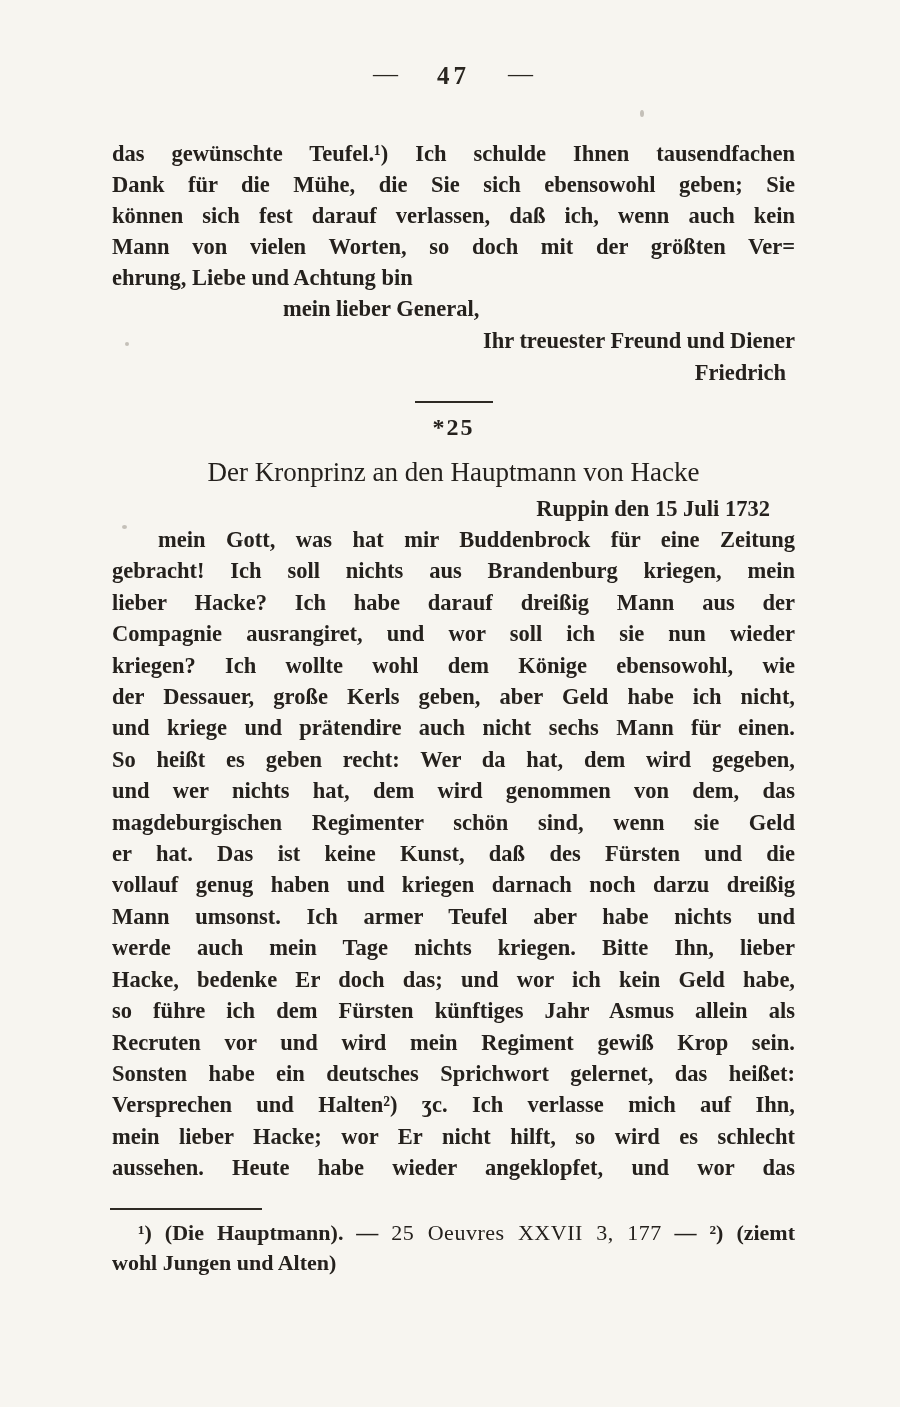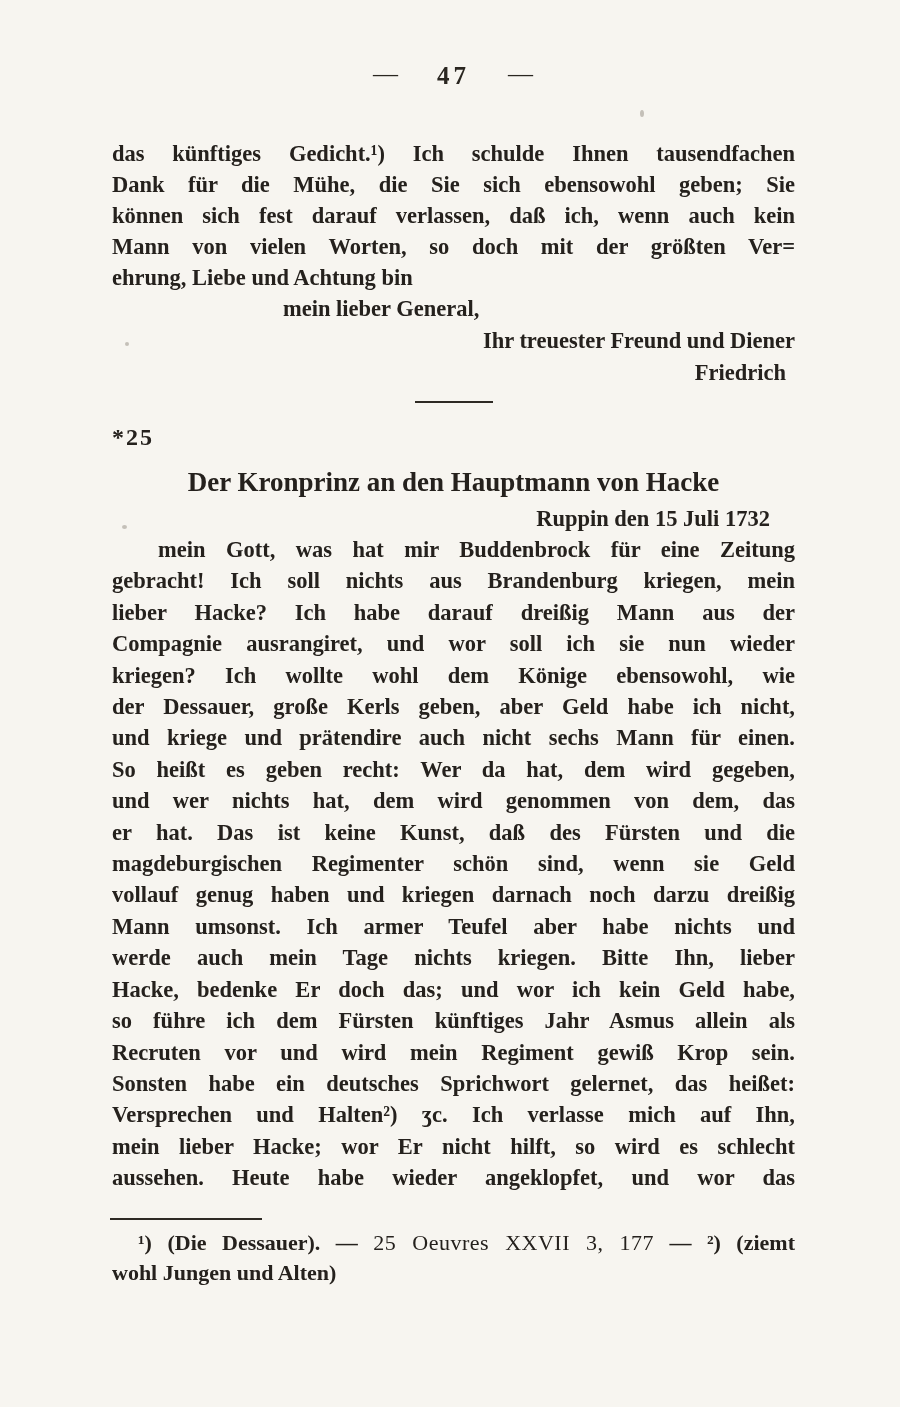--- a/index.html
+++ b/index.html
@@ -56,32 +56,33 @@
   .closing-salute { line-height: 32px; margin-left: 171px; }
   .closing-role   { line-height: 32px; text-align: right; }
   .signature      { line-height: 32px; text-align: right; padding-right: 9px; }
 
   .rule-sep {
     width: 78px; height: 2px;
     background: #2e2a24;
     margin: 12px auto 0 auto;
   }
   .letter-num {
-    margin-top: 21px;
+    margin-top: 11px;
     line-height: 27px;
+    text-align: center;
     font-size: 24px;
     font-weight: 600;
     letter-spacing: 2px;
   }
   .letter-title {
     margin: 13px 0 0 0;
     line-height: 36px;
     text-align: center;
     font-size: 27px;
-    font-weight: 700;
+    font-weight: 400;
   }
   .dateline {
     margin-top: 4px;
     line-height: 30px;
     text-align: right;
     padding-right: 25px;
   }
   .salutation {
     line-height: 31px;
     margin-left: 121px;
@@ -128,21 +129,21 @@
   <span class="speck s2"></span>
   <span class="speck s3"></span>
 
   <header class="page-header">
     <span class="dash">—</span><span class="pgnum">47</span><span class="dash">—</span>
   </header>
 
   <main class="text-block">
 
     <section>
-      <div class="prev-line jline">das künftiges Gedicht.¹)  Ich schulde Ihnen tausendfachen</div>
+      <div class="prev-line jline">das gewünschte Teufel.¹)  Ich schulde Ihnen tausendfachen</div>
       <div class="prev-line jline">Dank für die Mühe, die Sie sich ebensowohl geben; Sie</div>
       <div class="prev-line jline">können sich fest darauf verlassen, daß ich, wenn auch kein</div>
       <div class="prev-line jline">Mann von vielen Worten, so doch mit der größten Ver=</div>
       <div class="prev-line plain">ehrung, Liebe und Achtung bin</div>
       <div class="closing-salute">mein lieber General,</div>
       <div class="closing-role">Ihr treuester Freund und Diener</div>
       <div class="signature">Friedrich</div>
     </section>
 
     <div class="rule-sep"></div>
@@ -154,34 +155,34 @@
 
       <div class="body-line jline indent1">mein Gott, was hat mir Buddenbrock für eine Zeitung</div>
       <div class="body-line jline">gebracht! Ich soll nichts aus Brandenburg kriegen, mein</div>
       <div class="body-line jline">lieber Hacke? Ich habe darauf dreißig Mann aus der</div>
       <div class="body-line jline">Compagnie ausrangiret, und wor soll ich sie nun wieder</div>
       <div class="body-line jline">kriegen? Ich wollte wohl dem Könige ebensowohl, wie</div>
       <div class="body-line jline">der Dessauer, große Kerls geben, aber Geld habe ich nicht,</div>
       <div class="body-line jline">und kriege und prätendire auch nicht sechs Mann für einen.</div>
       <div class="body-line jline">So heißt es geben recht: Wer da hat, dem wird gegeben,</div>
       <div class="body-line jline">und wer nichts hat, dem wird genommen von dem, das</div>
+      <div class="body-line jline">magdeburgischen Regimenter schön sind, wenn sie Geld</div>
       <div class="body-line jline">er hat. Das ist keine Kunst, daß des Fürsten und die</div>
-      <div class="body-line jline">magdeburgischen Regimenter schön sind, wenn sie Geld</div>
       <div class="body-line jline">vollauf genug haben und kriegen darnach noch darzu dreißig</div>
       <div class="body-line jline">Mann umsonst. Ich armer Teufel aber habe nichts und</div>
       <div class="body-line jline">werde auch mein Tage nichts kriegen. Bitte Ihn, lieber</div>
       <div class="body-line jline">Hacke, bedenke Er doch das; und wor ich kein Geld habe,</div>
       <div class="body-line jline">so führe ich dem Fürsten künftiges Jahr Asmus allein als</div>
       <div class="body-line jline">Recruten vor und wird mein Regiment gewiß Krop sein.</div>
       <div class="body-line jline">Sonsten habe ein deutsches Sprichwort gelernet, das heißet:</div>
       <div class="body-line jline">Versprechen und Halten²) ʒc. Ich verlasse mich auf Ihn,</div>
       <div class="body-line jline">mein lieber Hacke; wor Er nicht hilft, so wird es schlecht</div>
       <div class="body-line jline">aussehen. Heute habe wieder angeklopfet, und wor das</div>
     </section>
 
     <footer>
       <div class="fn-rule"></div>
-      <div class="fn-line fn-first"><span>¹) (Die Dessauer). — </span><span class="antiqua">25 Oeuvres XXVII 3, 177</span><span> — ²) (ziemt</span></div>
+      <div class="fn-line fn-first"><span>¹) (Die Hauptmann). — </span><span class="antiqua">25 Oeuvres XXVII 3, 177</span><span> — ²) (ziemt</span></div>
       <div class="fn-line">wohl Jungen und Alten)</div>
     </footer>
 
   </main>
 </div>
 
 </body></html>

